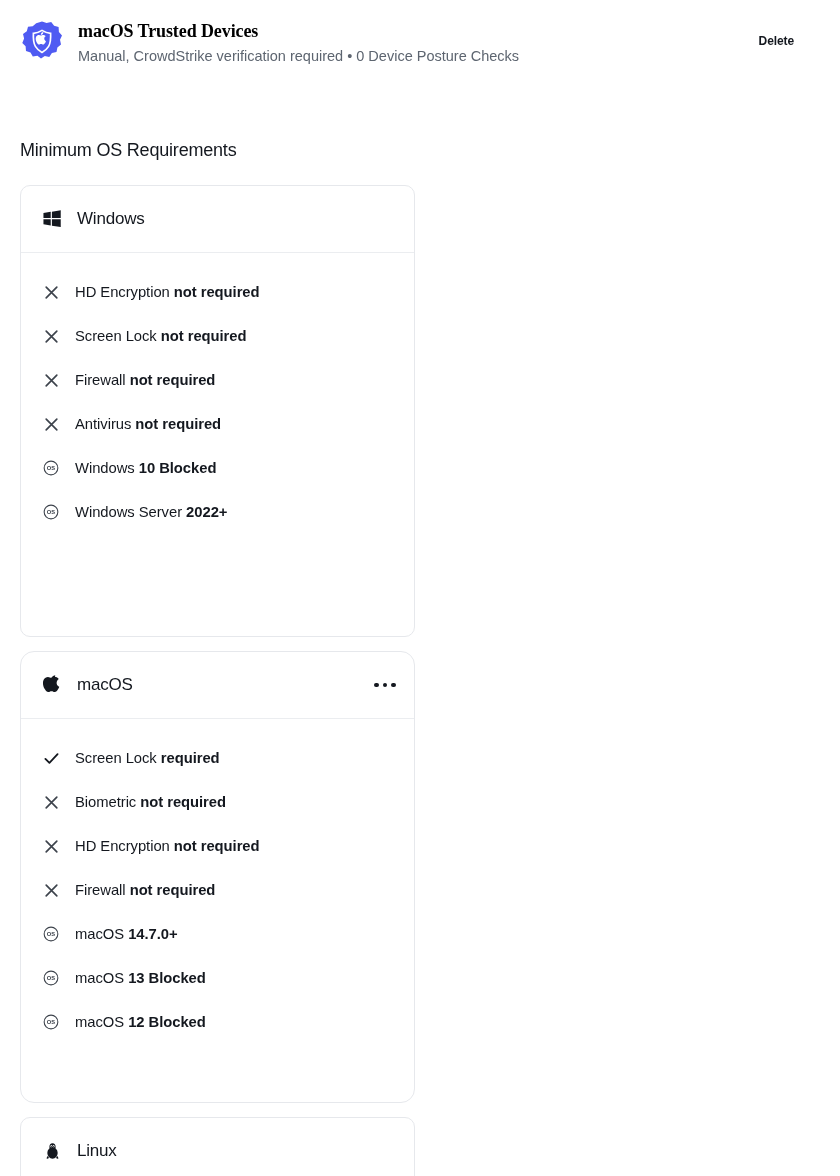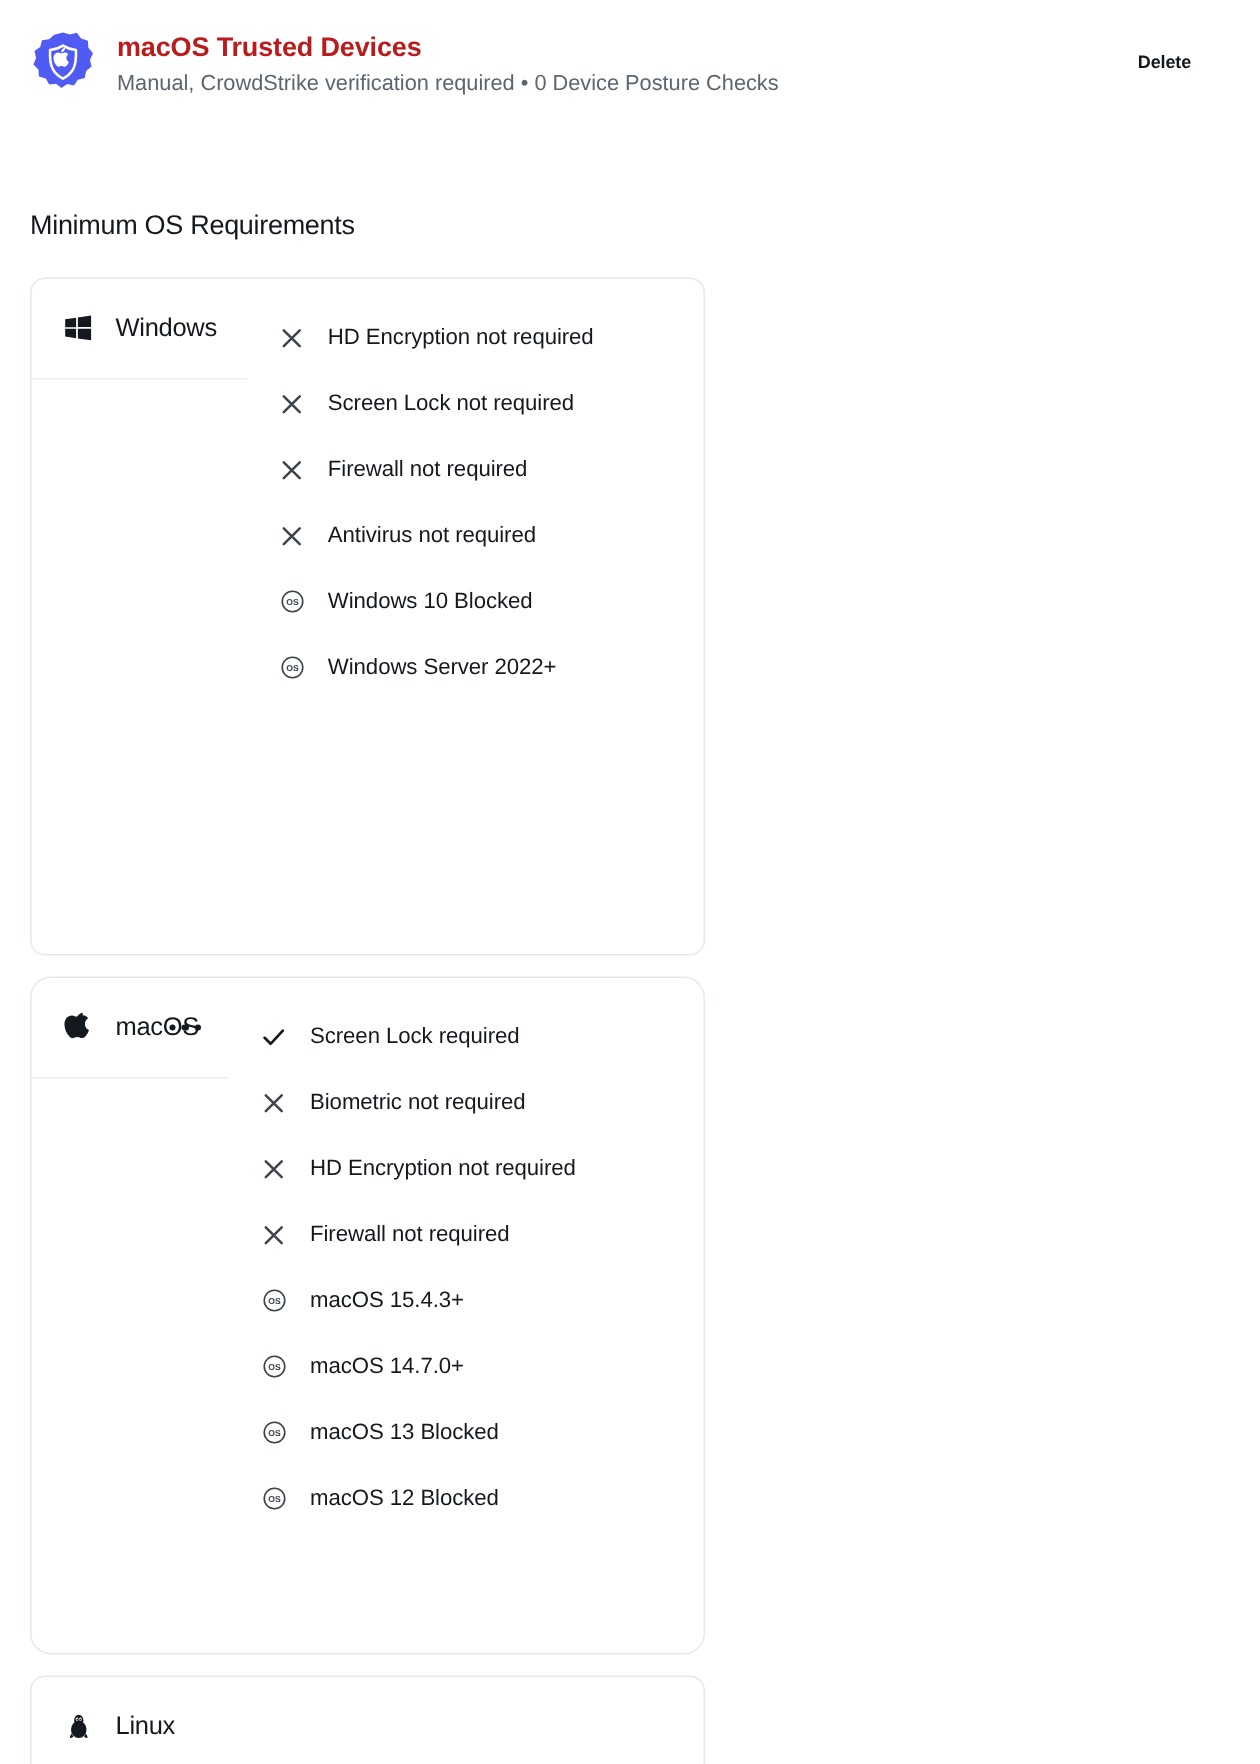--- a/index.html
+++ b/index.html
@@ -41,21 +41,22 @@
     margin-left: 14px;
     flex: 1 1 auto;
     padding-top: 1px;
   }
 
   .header-title {
     font-size: 18px;
     font-weight: 700;
     letter-spacing: -0.1px;
     line-height: 24px;
-    color: #b91c1c;
+    color: #000000;
+    font-family: Liberation Serif, serif;
   }
 
   .header-sub {
     margin-top: 3px;
     font-size: 14.5px;
     line-height: 20px;
     color: #5d6570;
     font-weight: 400;
   }
 
@@ -88,27 +89,27 @@
   
   .grid {
     margin-top: 22px;
     padding: 0 20px;
     display: flex;
     flex-wrap: wrap;
     gap: 14px 15px;
   }
 
   .card {
-    width: 450px;
+    width: 395px;
     background: #ffffff;
     border: 1px solid #e6e8ec;
     border-radius: 10px;
     overflow: hidden;
     display: flex;
-    flex-direction: row;
+    flex-direction: column;
   }
 
   .card-head {
     height: 67px;
     display: flex;
     align-items: center;
     padding: 0 20px;
     border-bottom: 1px solid #ebedf0;
     position: relative;
   }
@@ -175,21 +176,21 @@
     margin-right: 14px;
   }
   .req-mark svg { display: block; }
 
   .req-label {
     font-size: 14.8px;
     color: #14181f;
     line-height: 20px;
     letter-spacing: -0.05px;
   }
-  .req-label b { font-weight: 400; }
+  .req-label b { font-weight: 700; }
 
   
   .card.windows { min-height: 452px; }
   .card.macos   { min-height: 452px; border-radius: 14px; }
   .card.linux   { min-height: 228px; }
 </style>
 </head>
 <body>
 
 <div class="page">
@@ -325,29 +326,20 @@
             </span>
             <span class="req-label">HD Encryption <b>not required</b></span>
           </div>
           <div class="req-row">
             <span class="req-mark">
               <svg viewBox="0 0 20 20" width="19" height="19" xmlns="http://www.w3.org/2000/svg">
                 <path d="M4.4 4.4 L15.6 15.6 M15.6 4.4 L4.4 15.6" stroke="#3d434c" stroke-width="1.75" stroke-linecap="round" fill="none"></path>
               </svg>
             </span>
             <span class="req-label">Firewall <b>not required</b></span>
-          </div>
-          <div class="req-row">
-            <span class="req-mark">
-              <svg viewBox="0 0 20 20" width="18" height="18" xmlns="http://www.w3.org/2000/svg">
-                <circle cx="10" cy="10" r="7.6" fill="none" stroke="#3d434c" stroke-width="1.2"></circle>
-                <text x="10" y="12.5" text-anchor="middle" fill="#3d434c" font-family="Liberation Sans, sans-serif" font-size="6.4" font-weight="700">OS</text>
-              </svg>
-            </span>
-            <span class="req-label">macOS <b>15.4.3+</b></span>
           </div>
           <div class="req-row">
             <span class="req-mark">
               <svg viewBox="0 0 20 20" width="18" height="18" xmlns="http://www.w3.org/2000/svg">
                 <circle cx="10" cy="10" r="7.6" fill="none" stroke="#3d434c" stroke-width="1.2"></circle>
                 <text x="10" y="12.5" text-anchor="middle" fill="#3d434c" font-family="Liberation Sans, sans-serif" font-size="6.4" font-weight="700">OS</text>
               </svg>
             </span>
             <span class="req-label">macOS <b>14.7.0+</b></span>
           </div>

